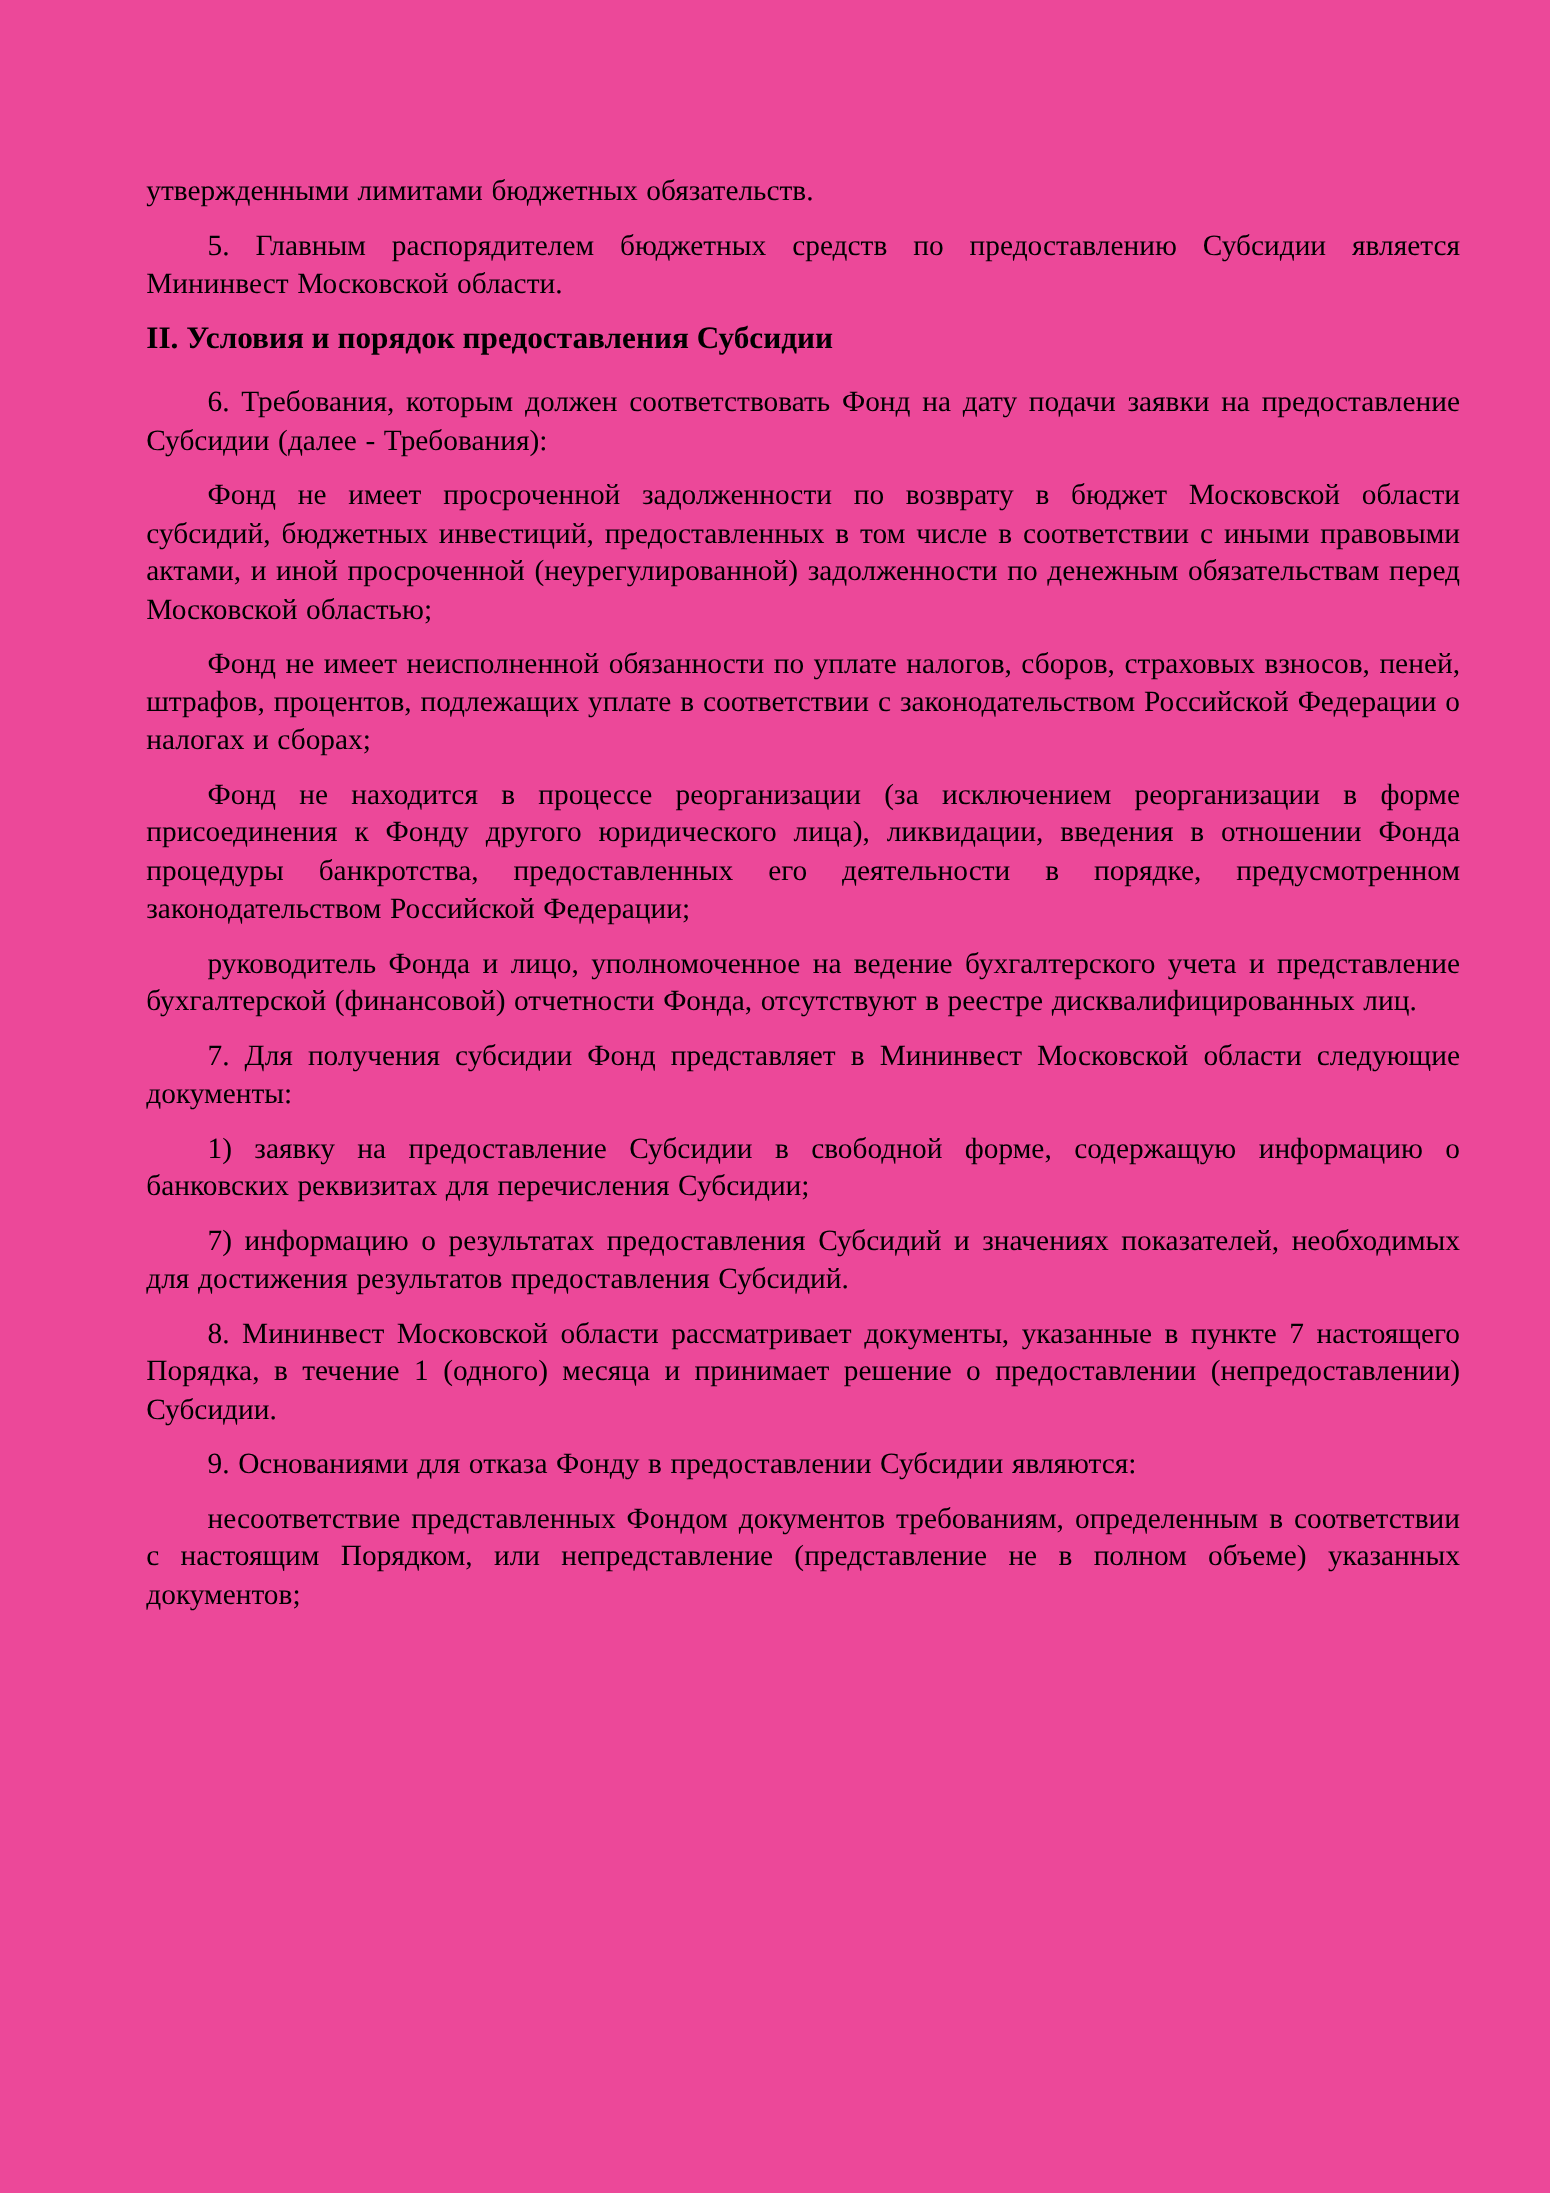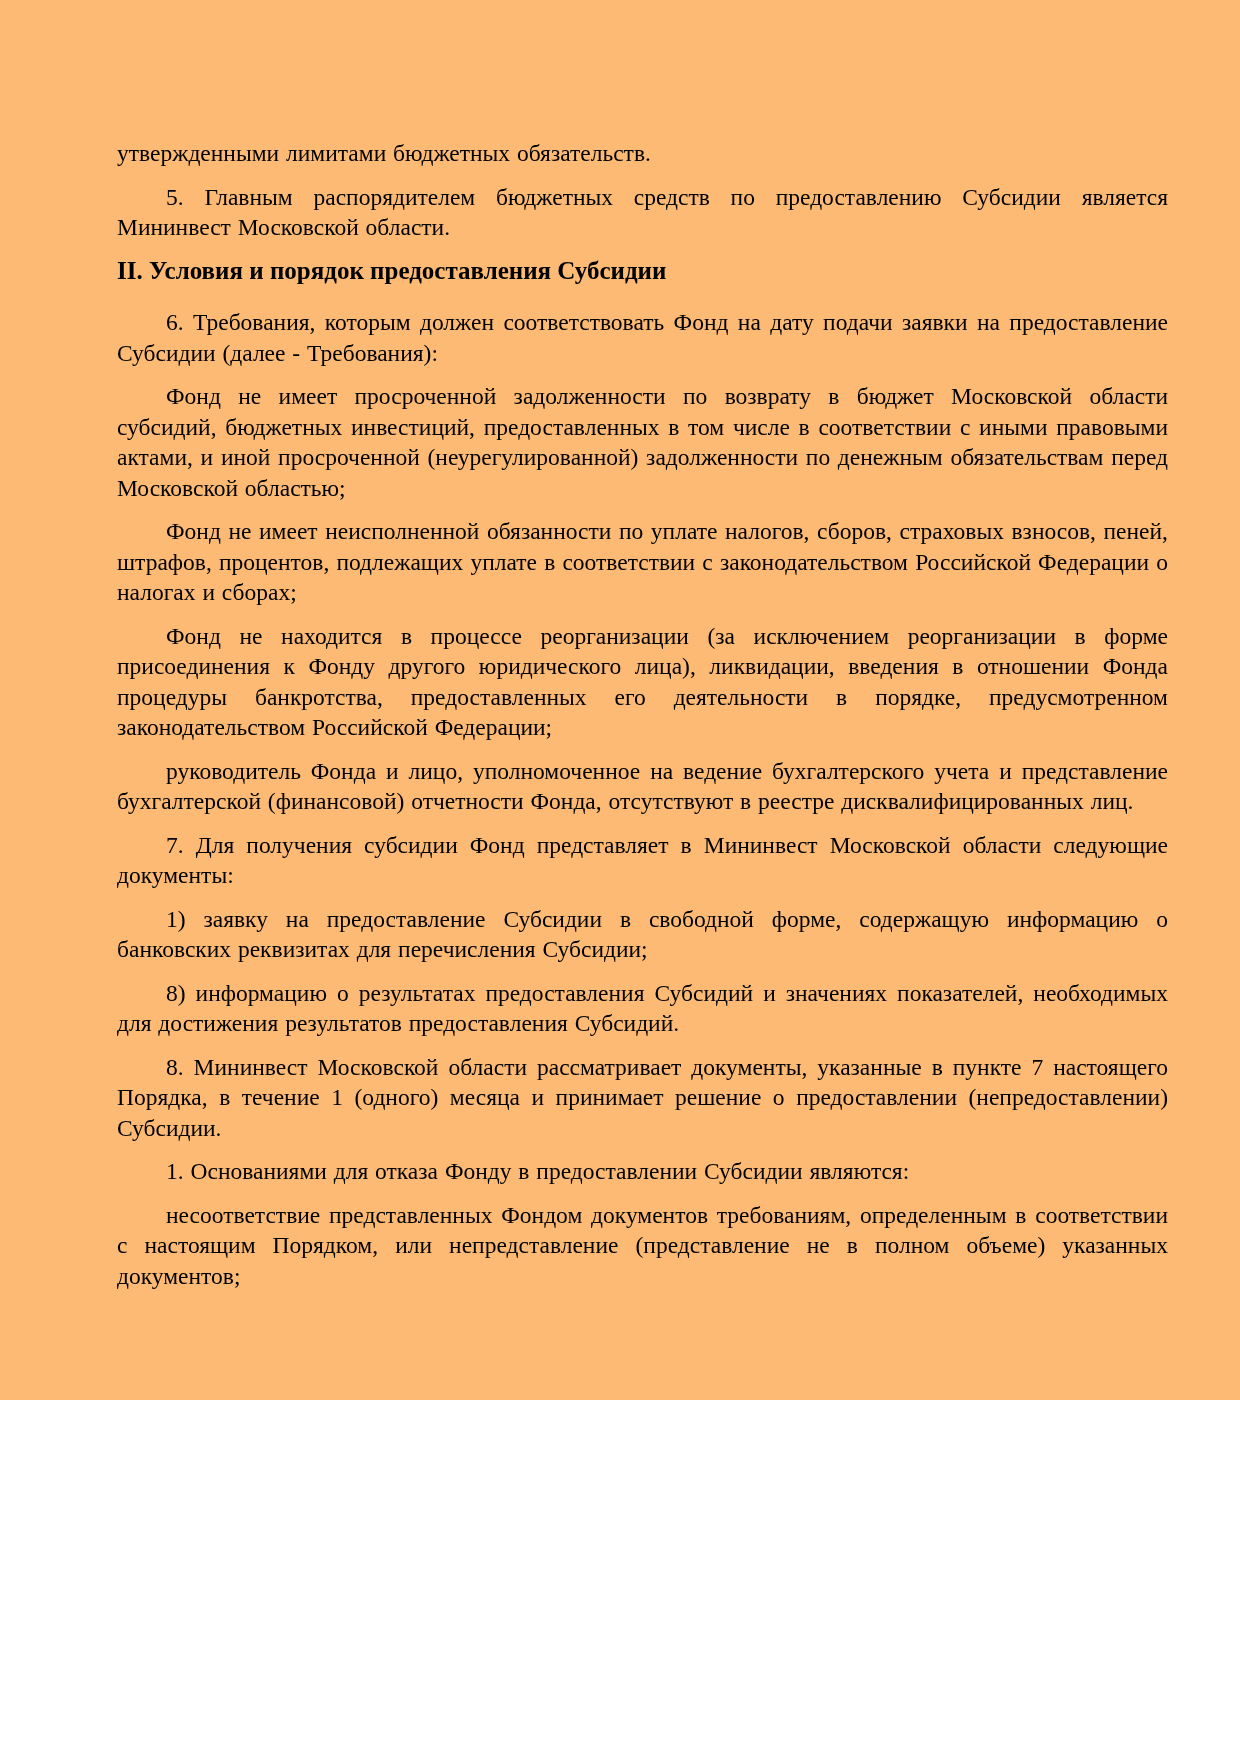--- a/index.html
+++ b/index.html
@@ -3,23 +3,23 @@
 <meta charset="utf-8">
 <style>
   html, body {
     margin: 0;
     padding: 0;
     background: #ffffff;
   }
   .page {
     position: relative;
     width: 1240px;
-    height: 1400px;
+    height: 1754px;
     box-sizing: border-box;
-    background: #fdba74;
+    background: #ec4899;
     color: #000000;
     padding: 138px 72px 0 117px;
     font-family: "Liberation Serif", "DejaVu Serif", serif;
     font-size: 23.5px;
     line-height: 30.5px;
     overflow: hidden;
   }
   .para {
     margin: 0 0 13px 0;
     text-align: justify;
@@ -57,22 +57,22 @@
 
   <p class="para">Фонд не находится в процессе реорганизации (за исключением реорганизации в форме присоединения к Фонду другого юридического лица), ликвидации, введения в отношении Фонда процедуры банкротства, предоставленных его деятельности в порядке, предусмотренном законодательством Российской Федерации;</p>
 
   <p class="para">руководитель Фонда и лицо, уполномоченное на ведение бухгалтерского учета и представление бухгалтерской (финансовой) отчетности Фонда, отсутствуют в реестре дисквалифицированных лиц.</p>
 
   <p class="para">7. Для получения субсидии Фонд представляет в Мининвест Московской области следующие документы:</p>
 
   <p class="para">1) заявку на предоставление Субсидии в свободной форме, содержащую информацию о банковских реквизитах для перечисления Субсидии;</p>
 
 
-  <p class="para">8) информацию о результатах предоставления Субсидий и значениях показателей, необходимых для достижения результатов предоставления Субсидий.</p>
+  <p class="para">7) информацию о результатах предоставления Субсидий и значениях показателей, необходимых для достижения результатов предоставления Субсидий.</p>
 
   <p class="para">8. Мининвест Московской области рассматривает документы, указанные в пункте 7 настоящего Порядка, в течение 1 (одного) месяца и принимает решение о предоставлении (непредоставлении) Субсидии.</p>
 
-  <p class="para">1. Основаниями для отказа Фонду в предоставлении Субсидии являются:</p>
+  <p class="para">9. Основаниями для отказа Фонду в предоставлении Субсидии являются:</p>
 
 
   <p class="para">несоответствие представленных Фондом документов требованиям, определенным в соответствии с настоящим Порядком, или непредставление (представление не в полном объеме) указанных документов;</p>
 
 </div>
 
 </body></html>

